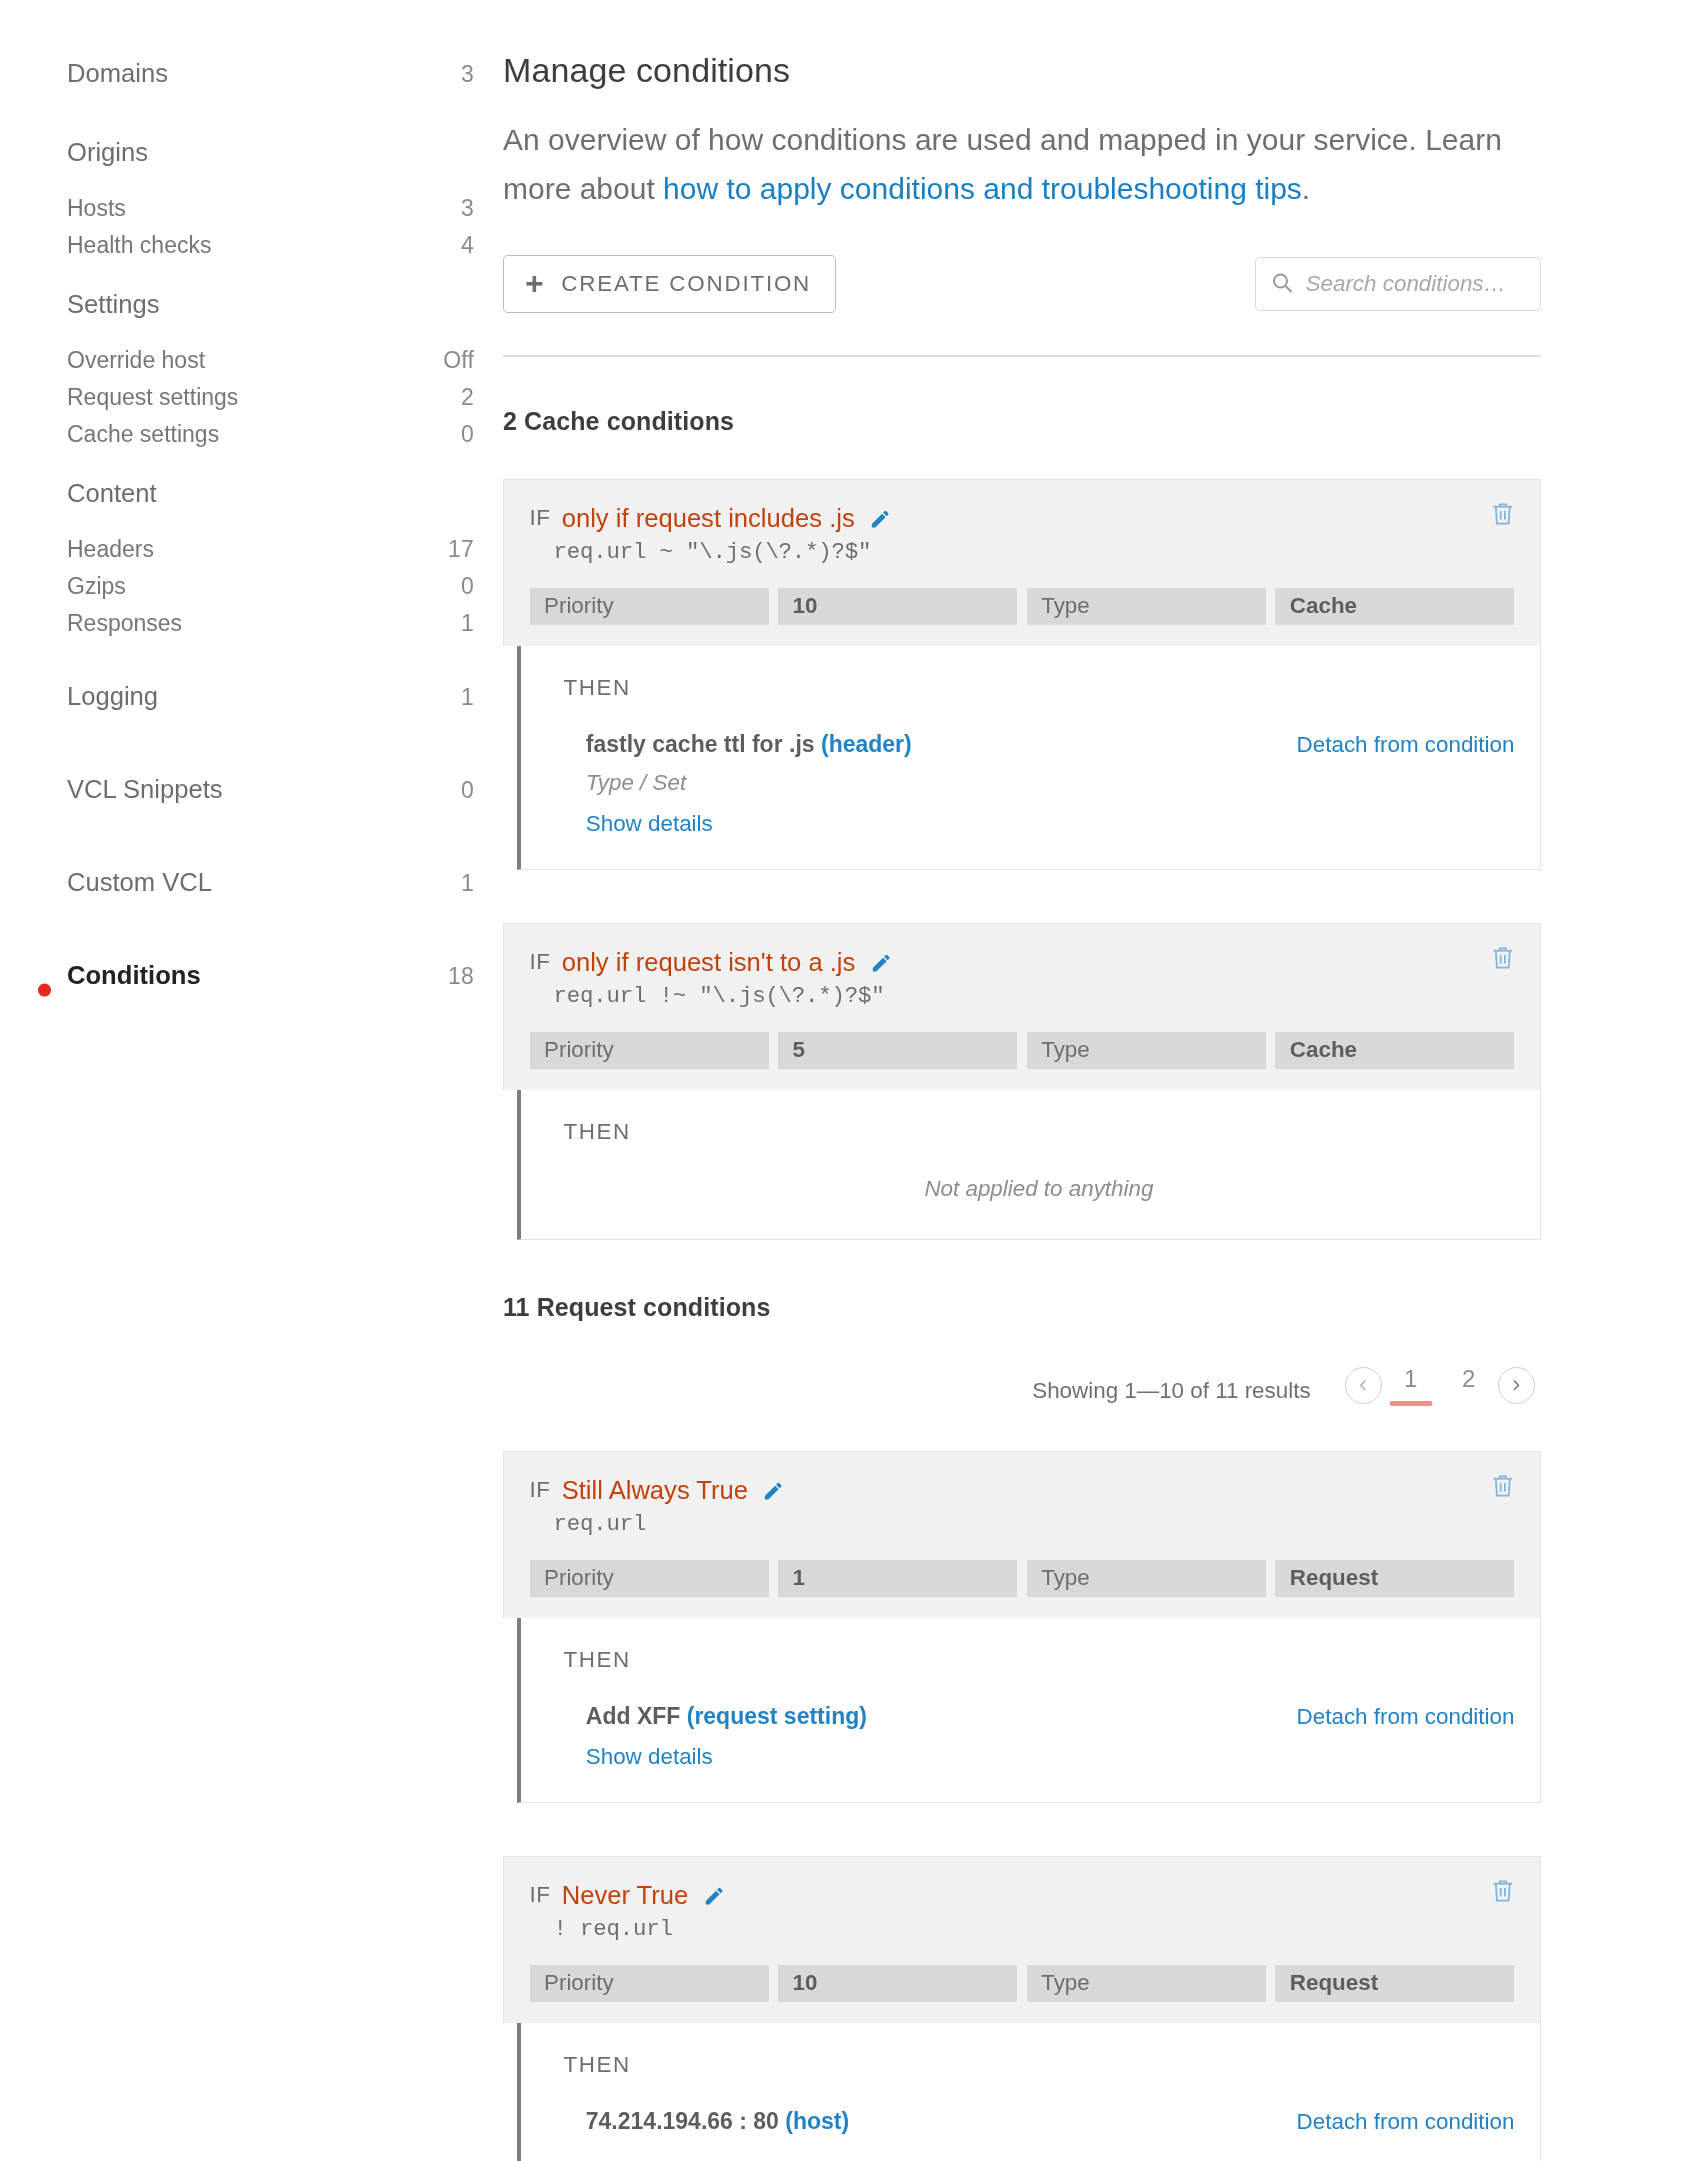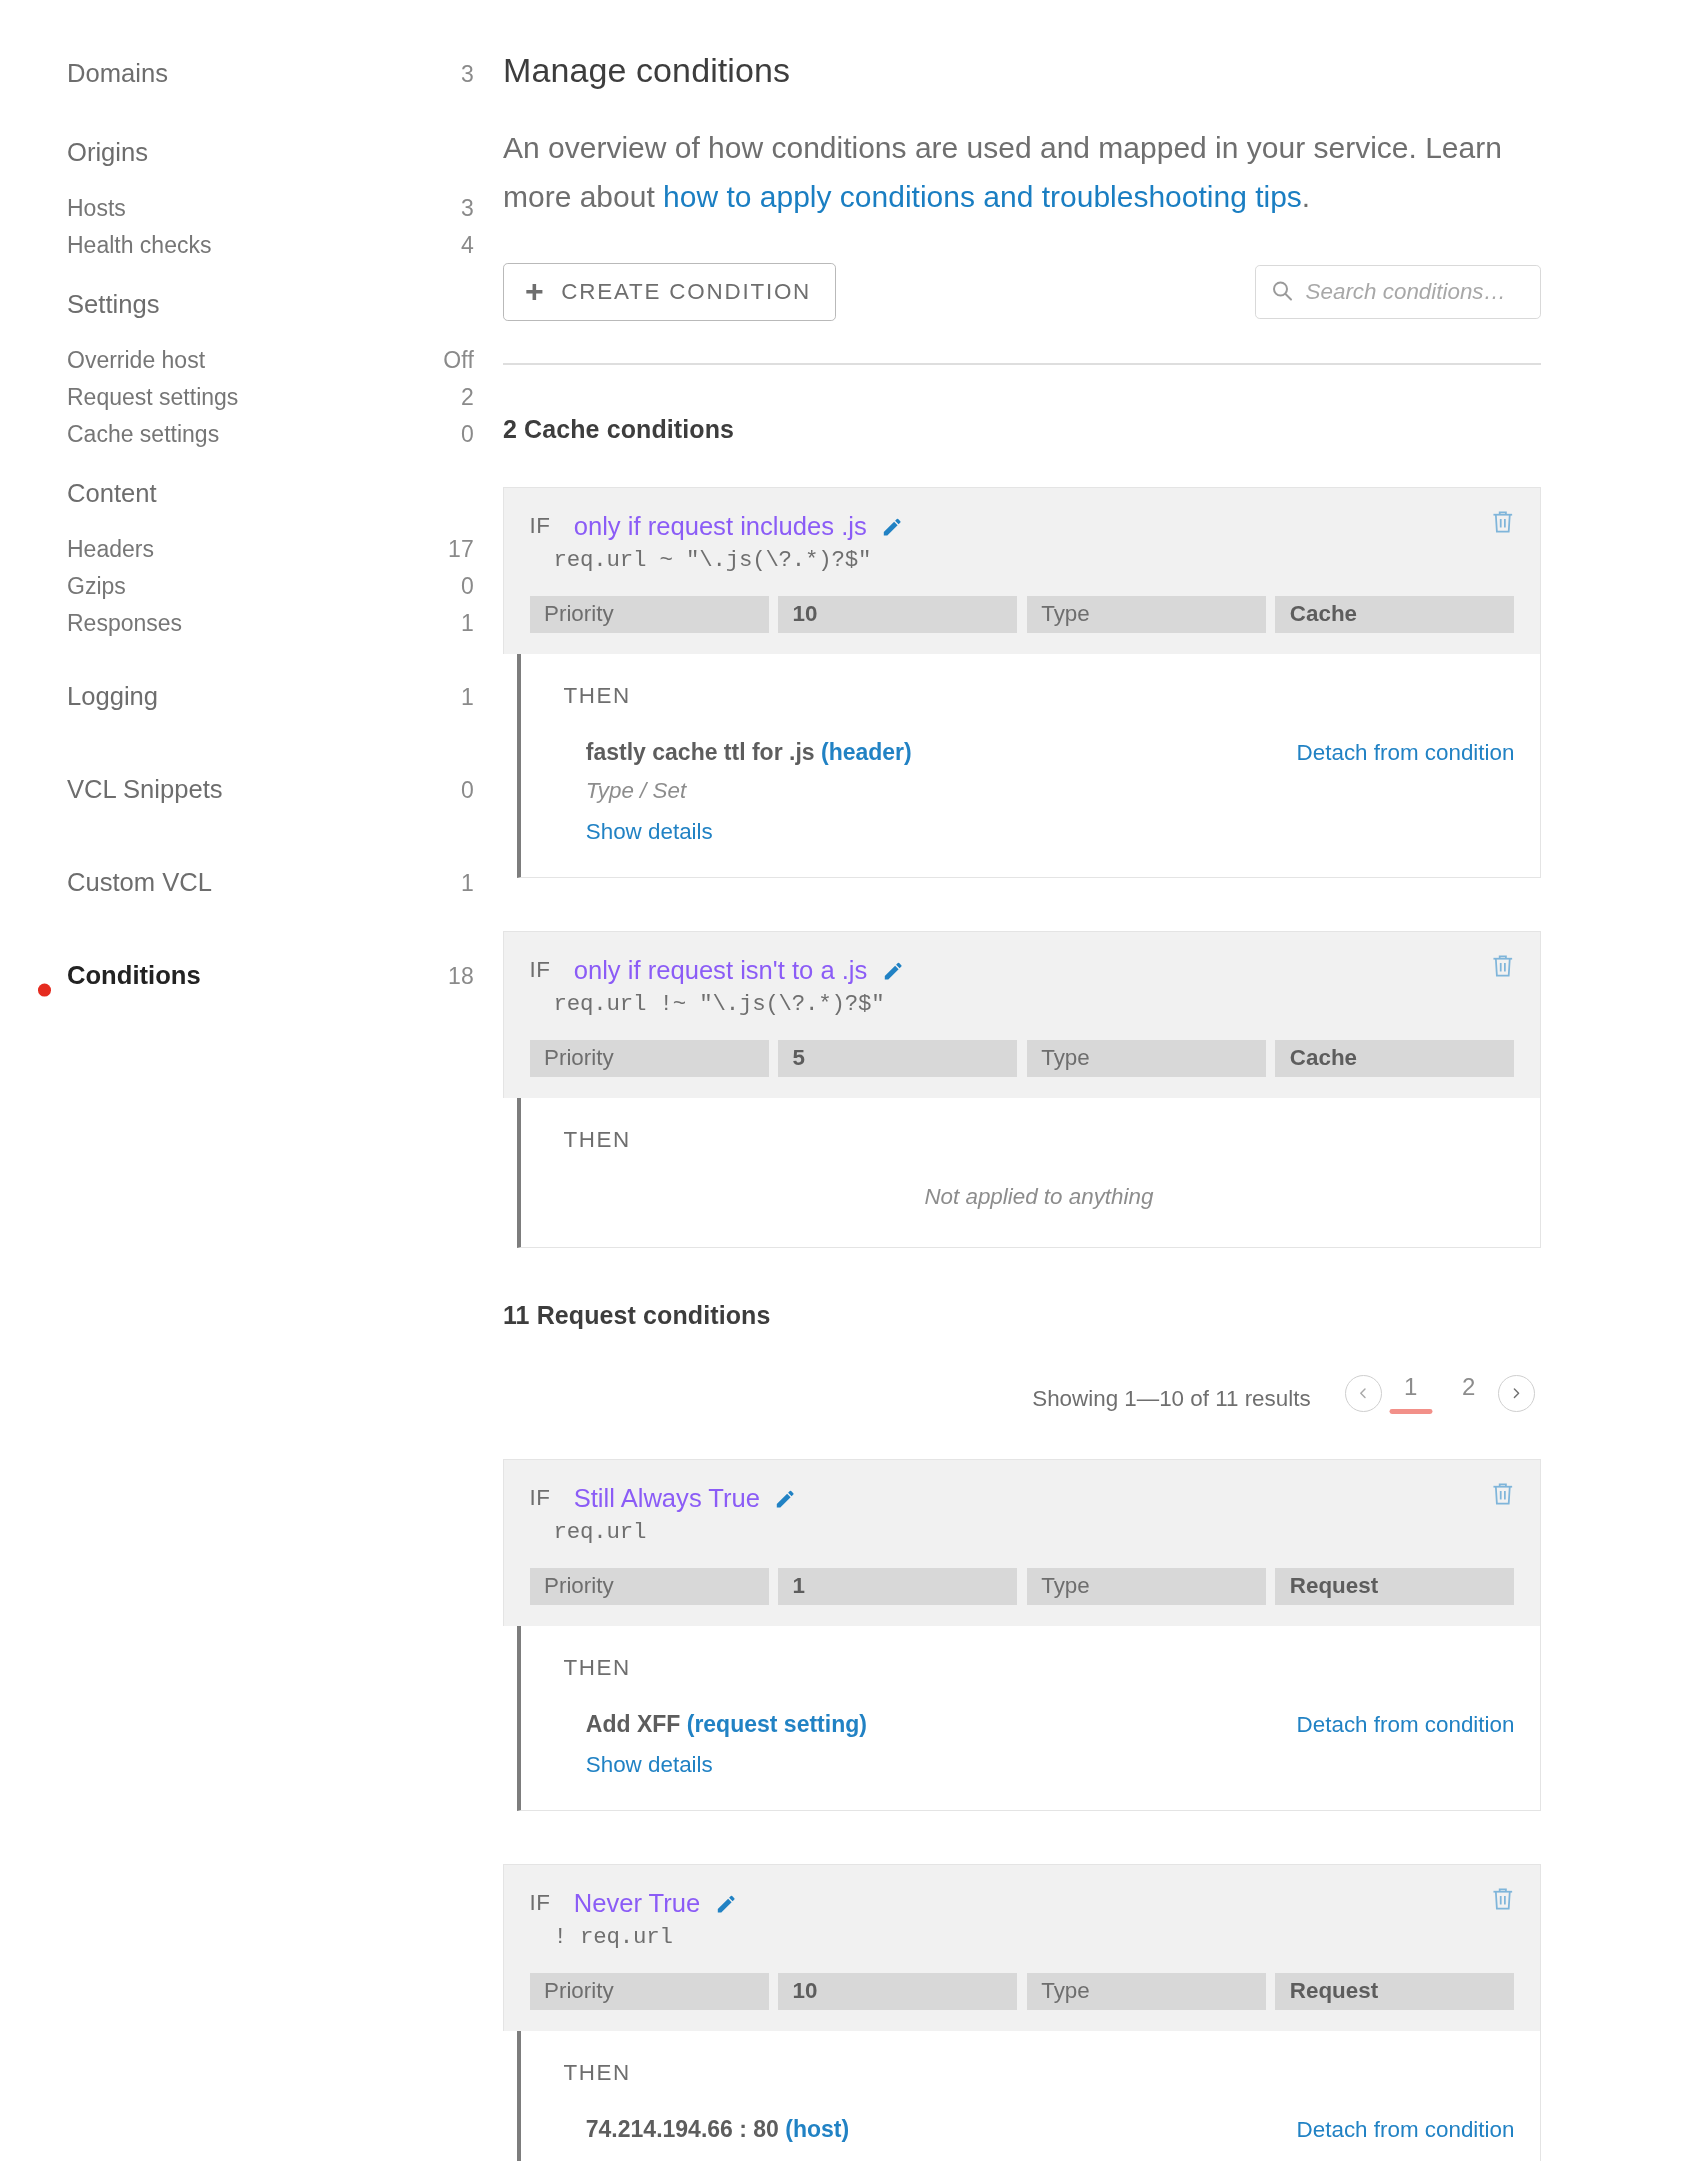--- a/index.html
+++ b/index.html
@@ -75,21 +75,21 @@
     padding: 51px 0 0 0;
     position: relative;
   }
   .main-inner { width: 1038px; margin-left: 0; }
 
   .page-title {
     font-size: 34px;
     color: #3d3d3d;
     font-weight: normal;
     letter-spacing: 0.1px;
-    margin-bottom: 34px;
+    margin-bottom: 26px;
   }
   .page-desc {
     font-size: 30px;
     line-height: 1.62;
     color: #6f6f6f;
     max-width: 1006px;
     margin-bottom: 42px;
   }
   .page-desc a { color: #1a7ec2; text-decoration: none; }
 
@@ -221,24 +221,23 @@
     gap: 11.2px;
     margin-bottom: 6.4px;
   }
   .if-label {
     font-size: 22.4px;
     color: #6e6e6e;
     letter-spacing: 0.5px;
   }
   .cond-name {
     font-size: 25.6px;
-    color: #8b5cf6;
+    color: #c2410c;
     text-decoration: none;
     cursor: pointer;
-    margin-left: 12px;
   }
   .pencil { cursor: pointer; display: inline-flex; margin-left: 3.2px; position: relative; top: 0.8px;}
   .trash {
     position: absolute;
     top: 21px; right: 24px;
     cursor: pointer;
   }
   .cond-stmt {
     font-family: "Liberation Mono", monospace;
     font-size: 22.4px;

